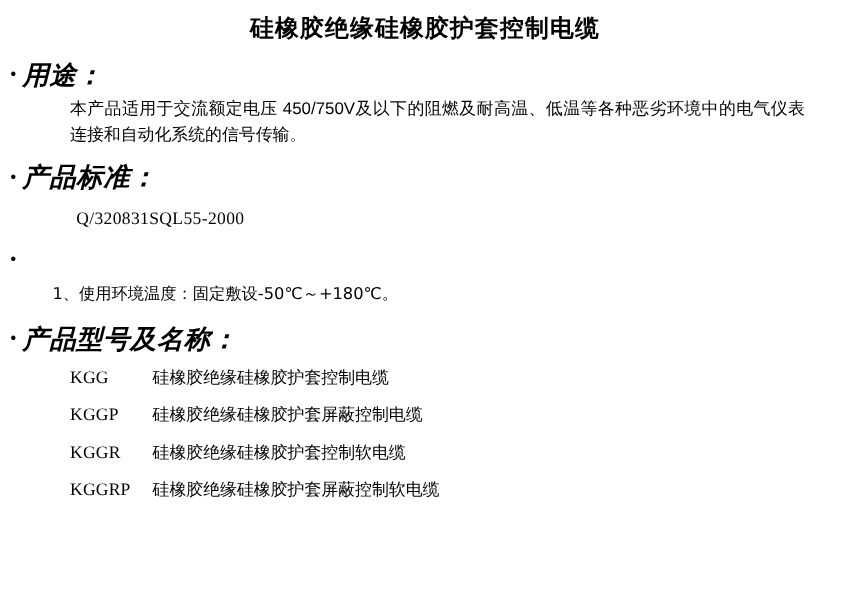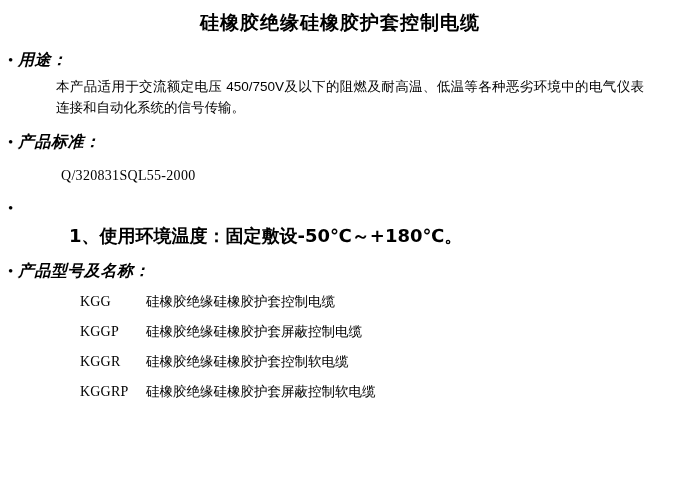--- a/index.html
+++ b/index.html
@@ -41,21 +41,21 @@
     margin-top: 14px;
   }
   .bullet-dot {
     width: 10px;
     flex: 0 0 10px;
     font-size: 15px;
     line-height: 20px;
     text-align: left;
   }
   .heading-text {
-    font-size: 16px;
+    font-size: 21px;
     font-weight: bold;
     font-style: italic;
     font-family: "DejaVu Sans", "Liberation Sans", sans-serif;
     line-height: 20px;
     letter-spacing: 0.5px;
   }
   .body-block {
     margin-left: 56px;
     margin-right: 36px;
     font-size: 13.5px;
@@ -65,32 +65,31 @@
     margin-top: 6px;
   }
   .std-code {
     margin-left: 61px;
     font-size: 14px;
     font-family: "Liberation Serif", "DejaVu Serif", serif;
     margin-top: 16px;
     letter-spacing: 0.3px;
   }
   .numbered {
-    margin-left: 69px;
-    font-size: 18px;
+    margin-left: 42px;
+    font-size: 13px;
     line-height: 22px;
     font-family: "DejaVu Sans", "Liberation Sans", sans-serif;
     margin-top: 7px;
-    font-weight: bold;
   }
   .numbered div {
     white-space: nowrap;
   }
   .models {
-    margin-left: 80px;
+    margin-left: 56px;
     margin-top: 12px;
   }
   .model-row {
     display: flex;
     align-items: baseline;
     margin-top: 12px;
     font-size: 14px;
   }
   .model-code {
     flex: 0 0 66px;

